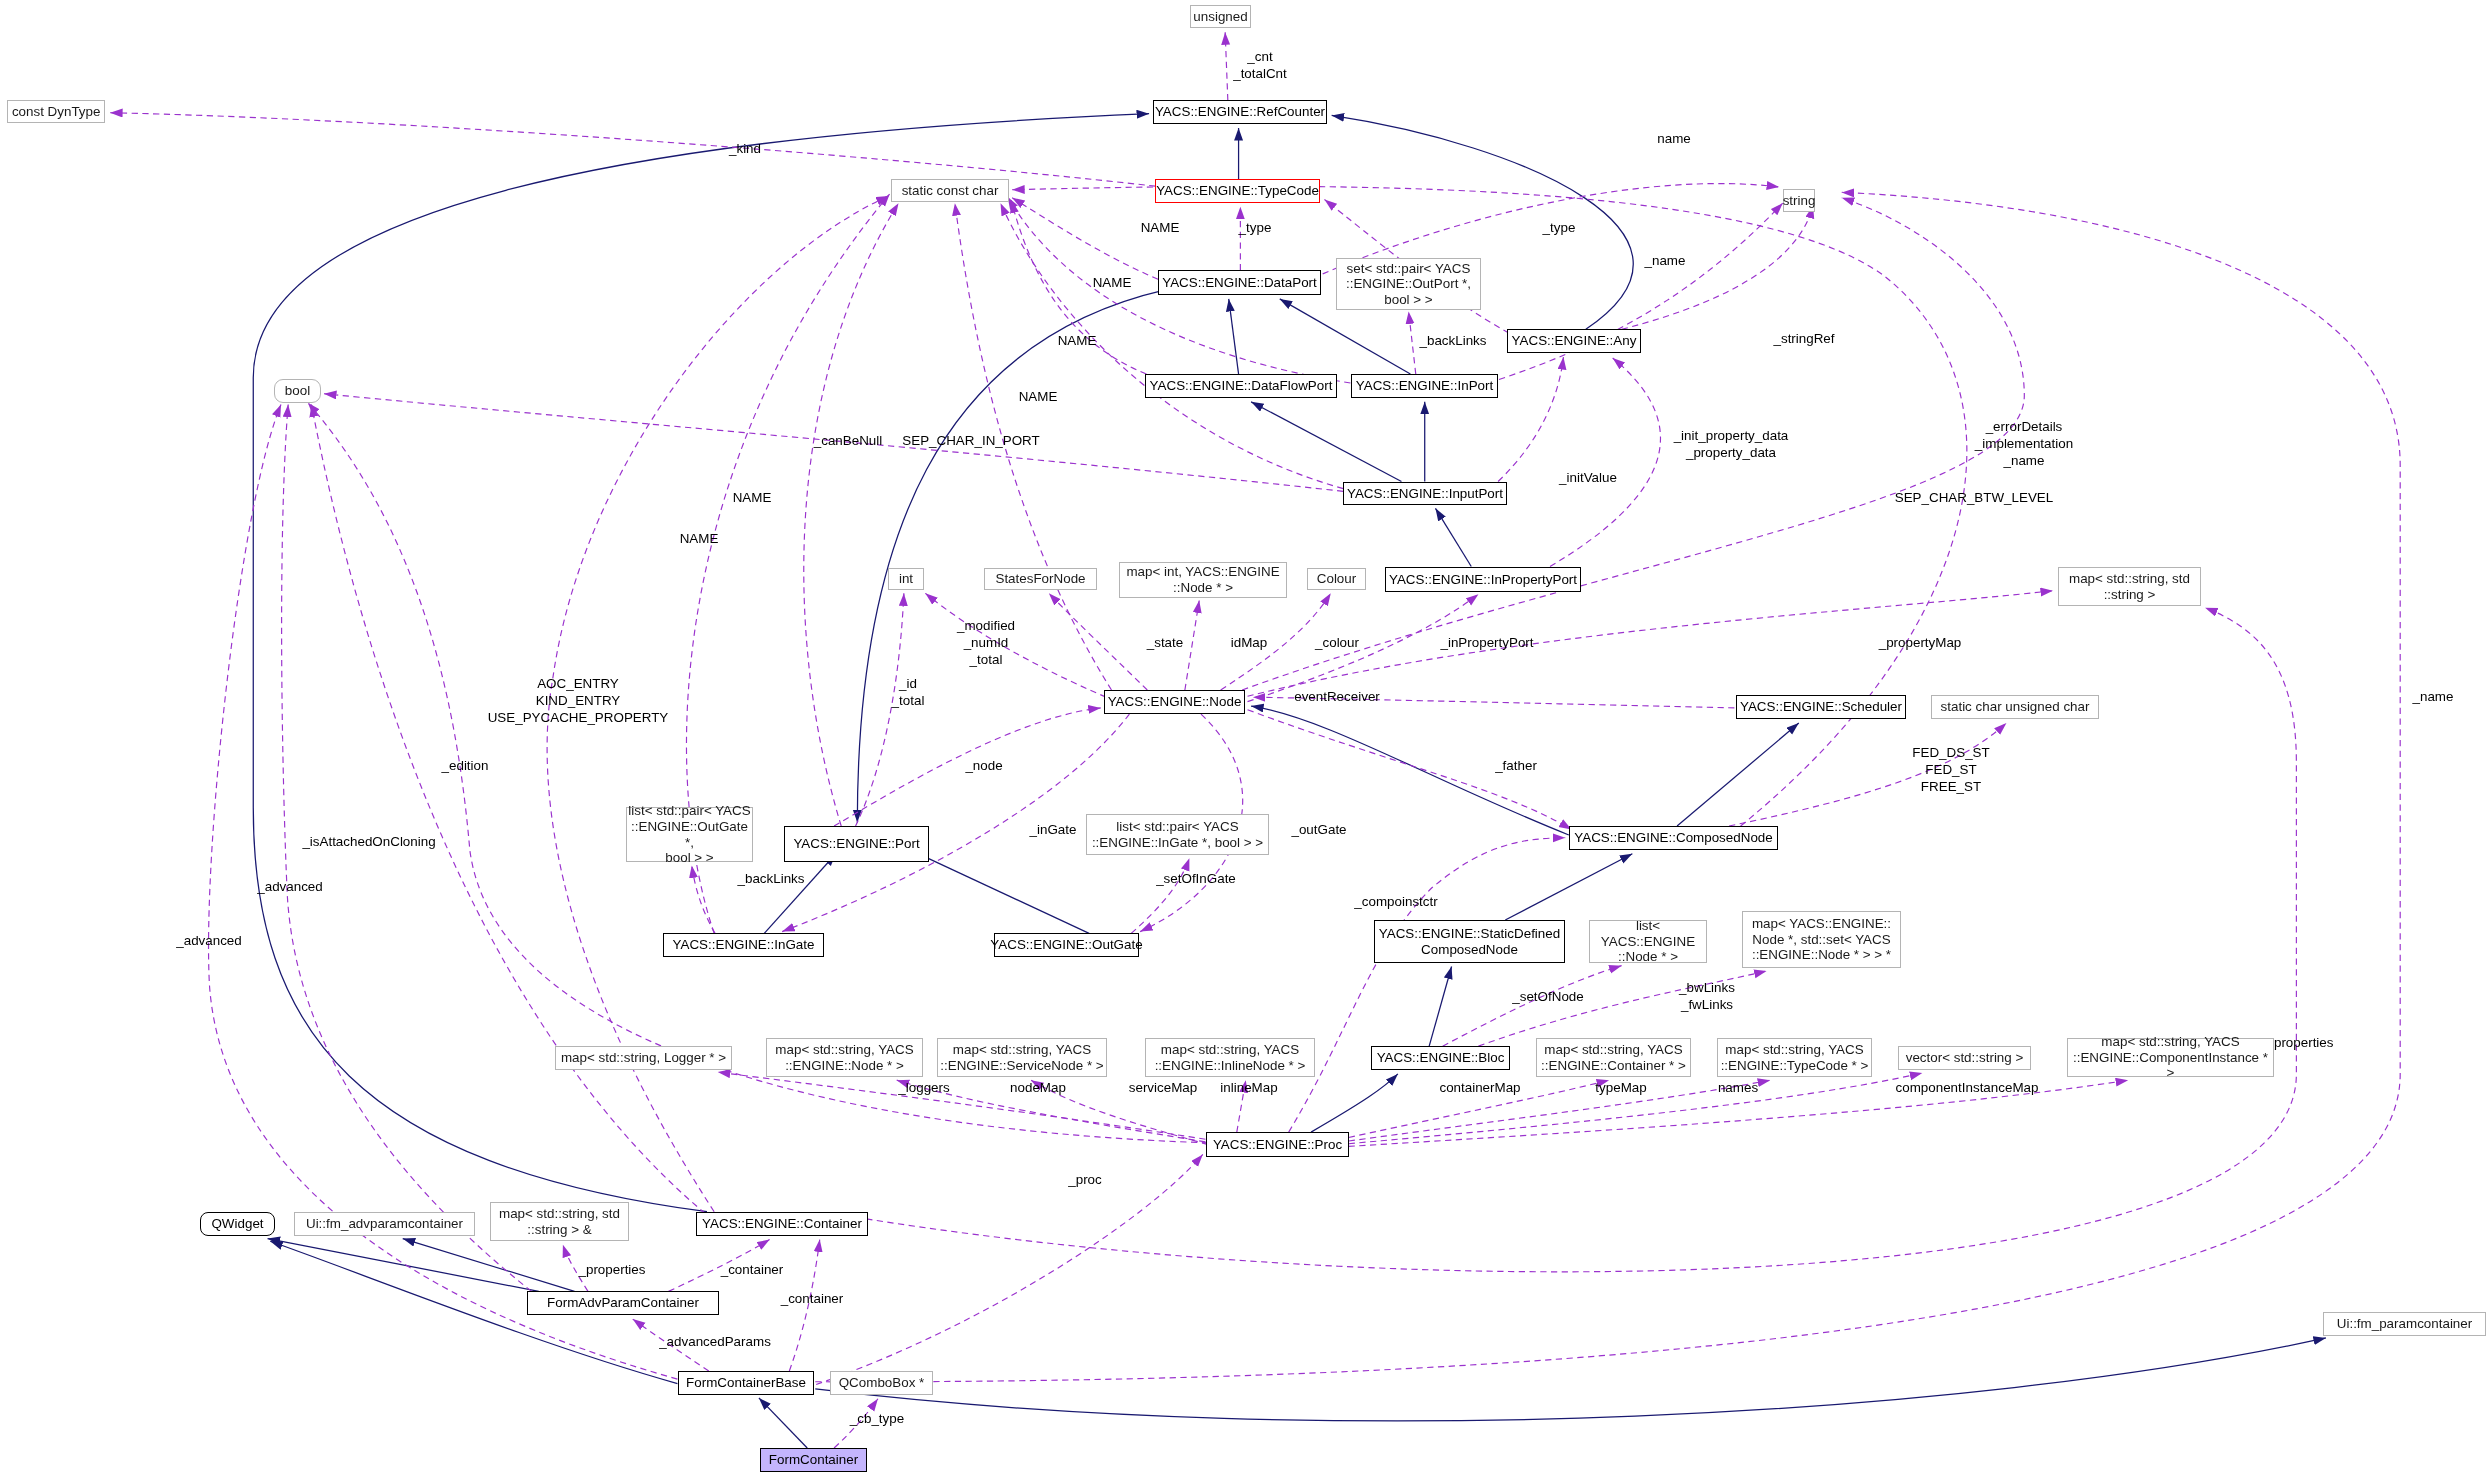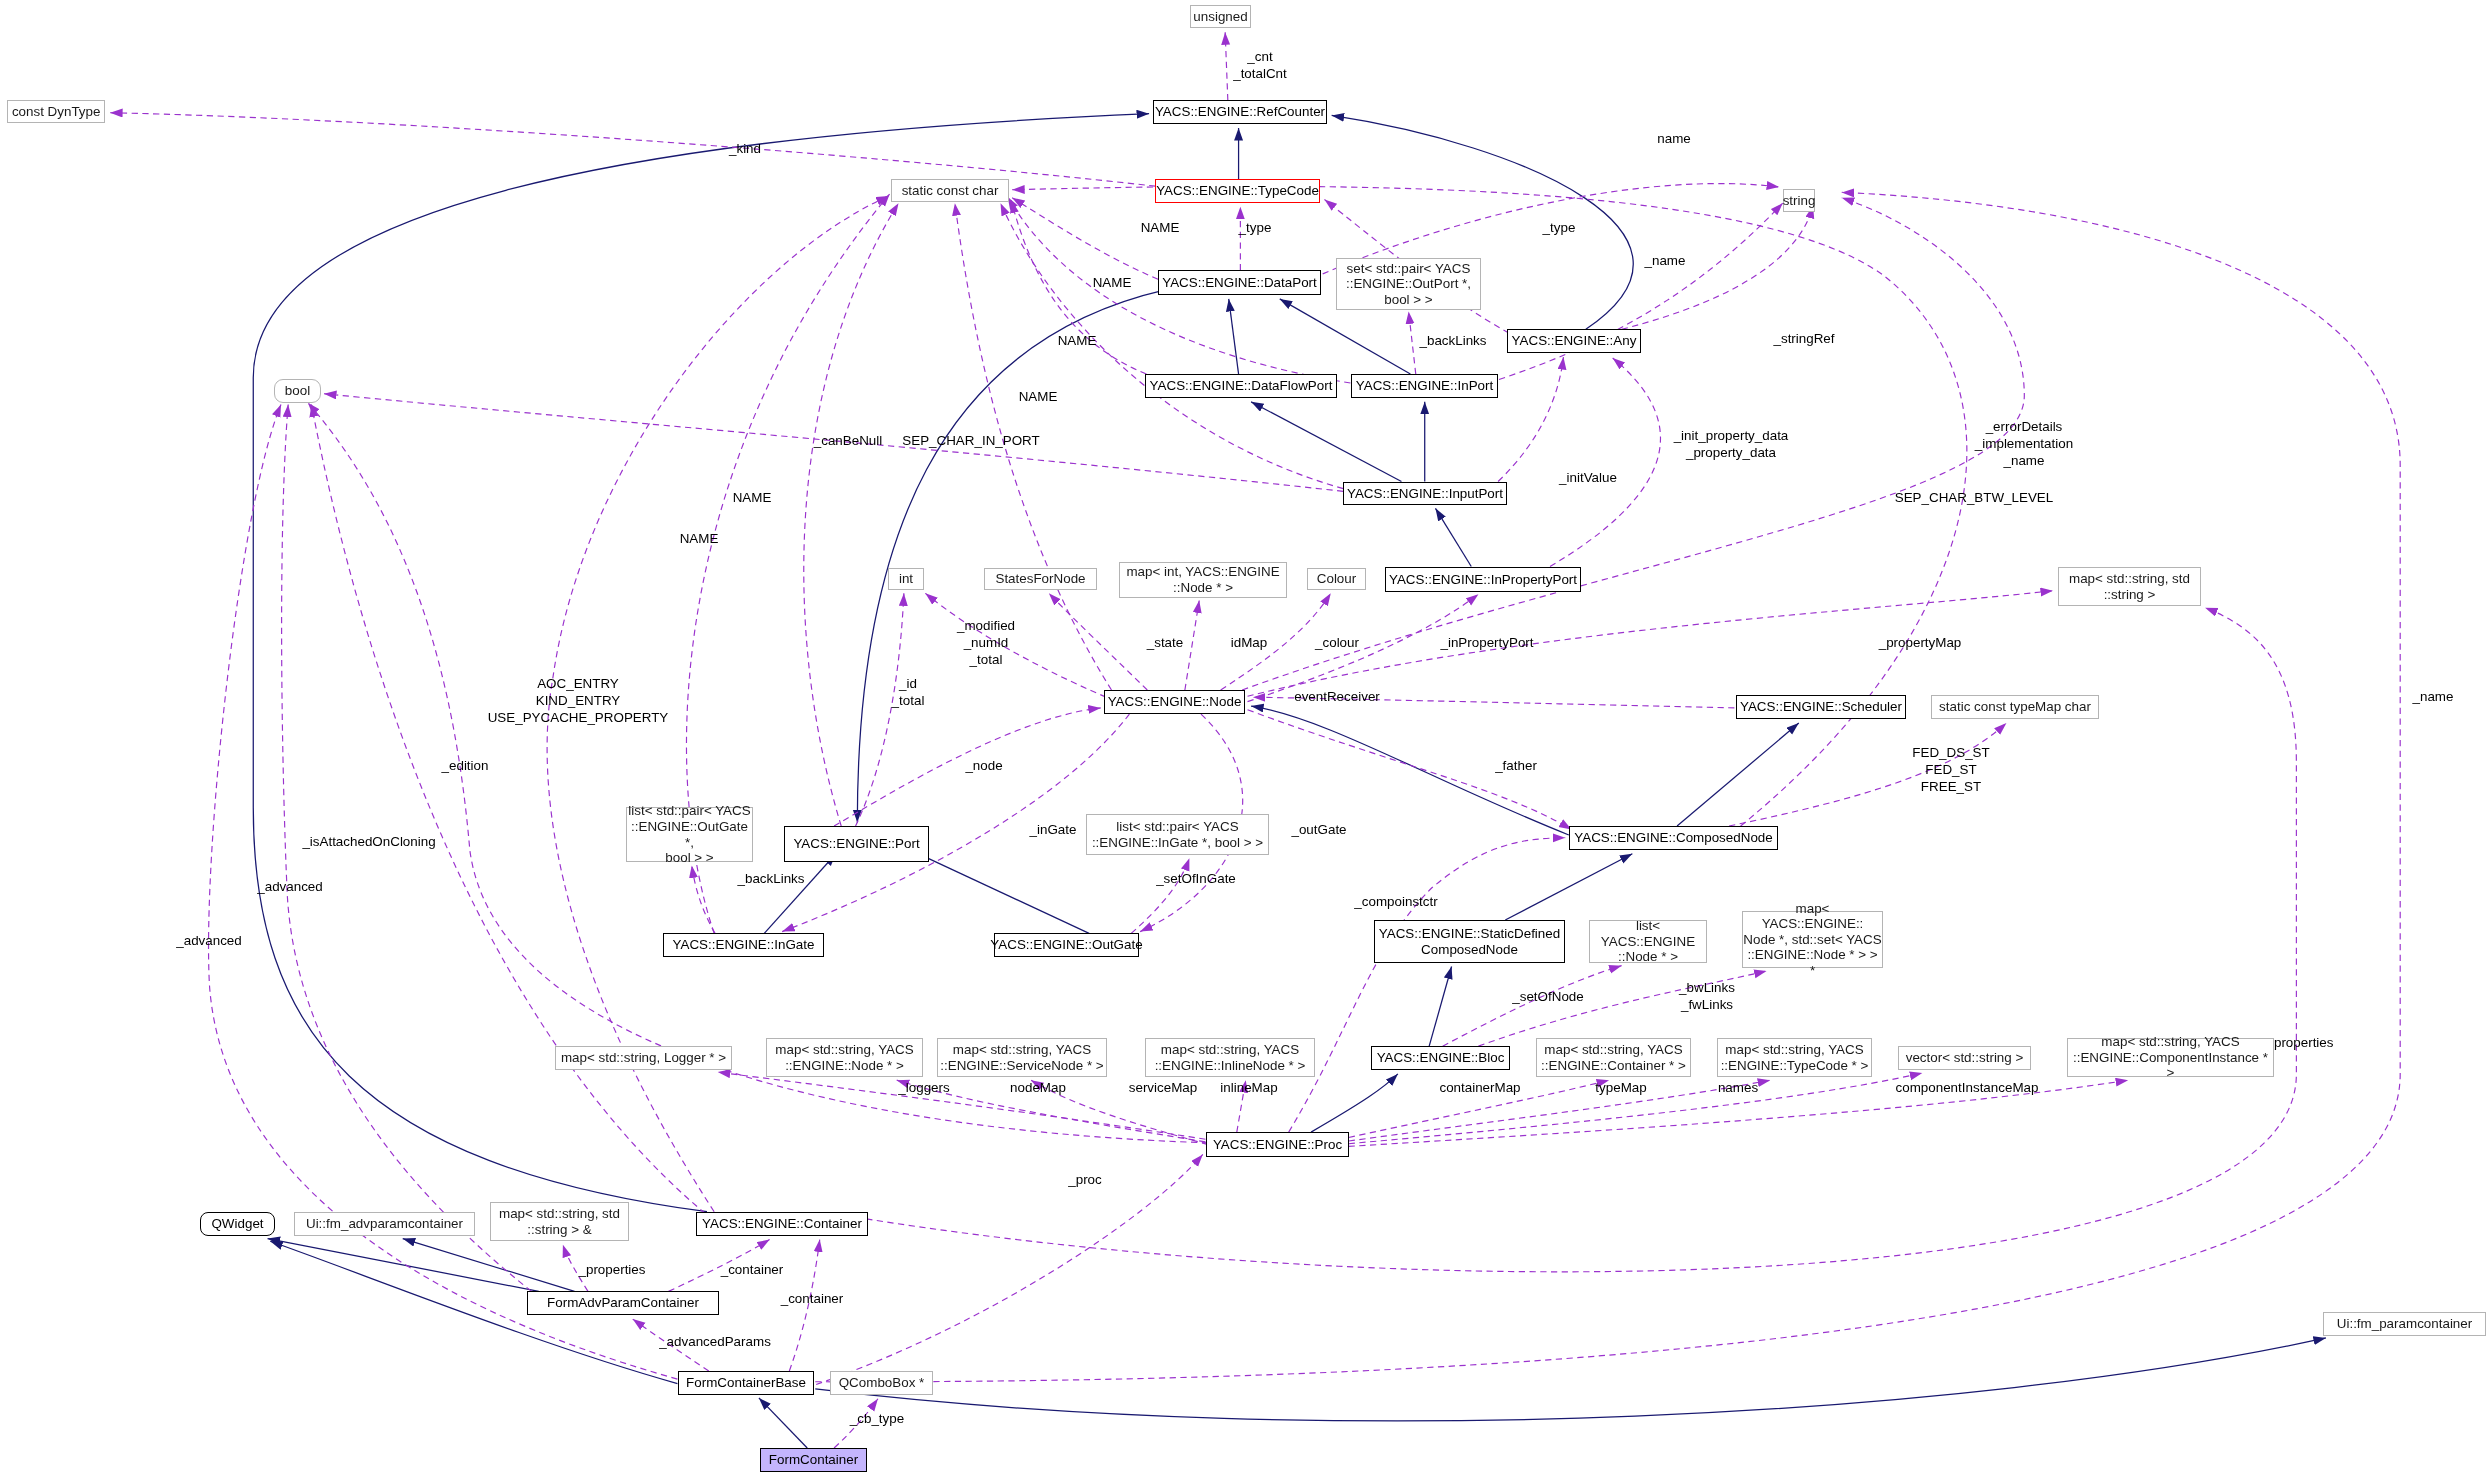--- a/index.html
+++ b/index.html
@@ -203,35 +203,35 @@
     <div class="node ext" style="left: 888px; top: 568px; width: 36px; height: 22.4px;">int</div>
     <div class="node ext" style="left: 984px; top: 568px; width: 113px; height: 22.4px;">StatesForNode</div>
     <div class="node ext" style="left: 1119px; top: 562px; width: 168px; height: 36px;">map&lt; int, YACS::ENGINE
 ::Node * &gt;</div>
     <div class="node ext" style="left: 1307px; top: 568px; width: 59px; height: 22.4px;">Colour</div>
     <div class="node cls" style="left: 1385px; top: 567px; width: 196px; height: 25px;">YACS::ENGINE::InPropertyPort</div>
     <div class="node ext" style="left: 2058px; top: 567px; width: 143px; height: 39px;">map&lt; std::string, std
 ::string &gt;</div>
     <div class="node cls" style="left: 1104px; top: 690px; width: 141px; height: 24px;">YACS::ENGINE::Node</div>
     <div class="node cls" style="left: 1736px; top: 695px; width: 170px; height: 24px;">YACS::ENGINE::Scheduler</div>
-    <div class="node ext" style="left: 1931px; top: 695px; width: 168px; height: 24px;">static const typeMap char</div>
+    <div class="node ext" style="left: 1931px; top: 695px; width: 168px; height: 24px;">static char unsigned char</div>
     <div class="node ext" style="left: 626px; top: 807px; width: 127px; height: 55px;">list&lt; std::pair&lt; YACS
 ::ENGINE::OutGate *,
 bool &gt; &gt;</div>
     <div class="node cls" style="left: 784px; top: 826px; width: 145px; height: 36px;">YACS::ENGINE::Port</div>
     <div class="node ext" style="left: 1086px; top: 814px; width: 183px; height: 41px;">list&lt; std::pair&lt; YACS
 ::ENGINE::InGate *, bool &gt; &gt;</div>
     <div class="node cls" style="left: 1569px; top: 826px; width: 209px; height: 24px;">YACS::ENGINE::ComposedNode</div>
     <div class="node cls" style="left: 663px; top: 933px; width: 161px; height: 24px;">YACS::ENGINE::InGate</div>
     <div class="node cls" style="left: 994px; top: 933px; width: 145px; height: 24px;">YACS::ENGINE::OutGate</div>
     <div class="node cls" style="left: 1374px; top: 920px; width: 191px; height: 43px;">YACS::ENGINE::StaticDefined
 ComposedNode</div>
     <div class="node ext" style="left: 1589px; top: 920px; width: 118px; height: 43px;">list&lt; YACS::ENGINE
 ::Node * &gt;</div>
-    <div class="node ext" style="left: 1742px; top: 911px; width: 141px; height: 57px;">map&lt; YACS::ENGINE::
+    <div class="node ext" style="left: 1742px; top: 911px; width: 159px; height: 57px;">map&lt; YACS::ENGINE::
 Node *, std::set&lt; YACS
 ::ENGINE::Node * &gt; &gt; *</div>
     <div class="node ext" style="left: 555px; top: 1046px; width: 177px; height: 24px;">map&lt; std::string, Logger * &gt;</div>
     <div class="node ext" style="left: 766px; top: 1038px; width: 157px; height: 39px;">map&lt; std::string, YACS
 ::ENGINE::Node * &gt;</div>
     <div class="node ext" style="left: 937px; top: 1038px; width: 170px; height: 39px;">map&lt; std::string, YACS
 ::ENGINE::ServiceNode * &gt;</div>
     <div class="node ext" style="left: 1145px; top: 1038px; width: 170px; height: 39px;">map&lt; std::string, YACS
 ::ENGINE::InlineNode * &gt;</div>
     <div class="node cls" style="left: 1371px; top: 1046px; width: 139px; height: 24px;">YACS::ENGINE::Bloc</div>

